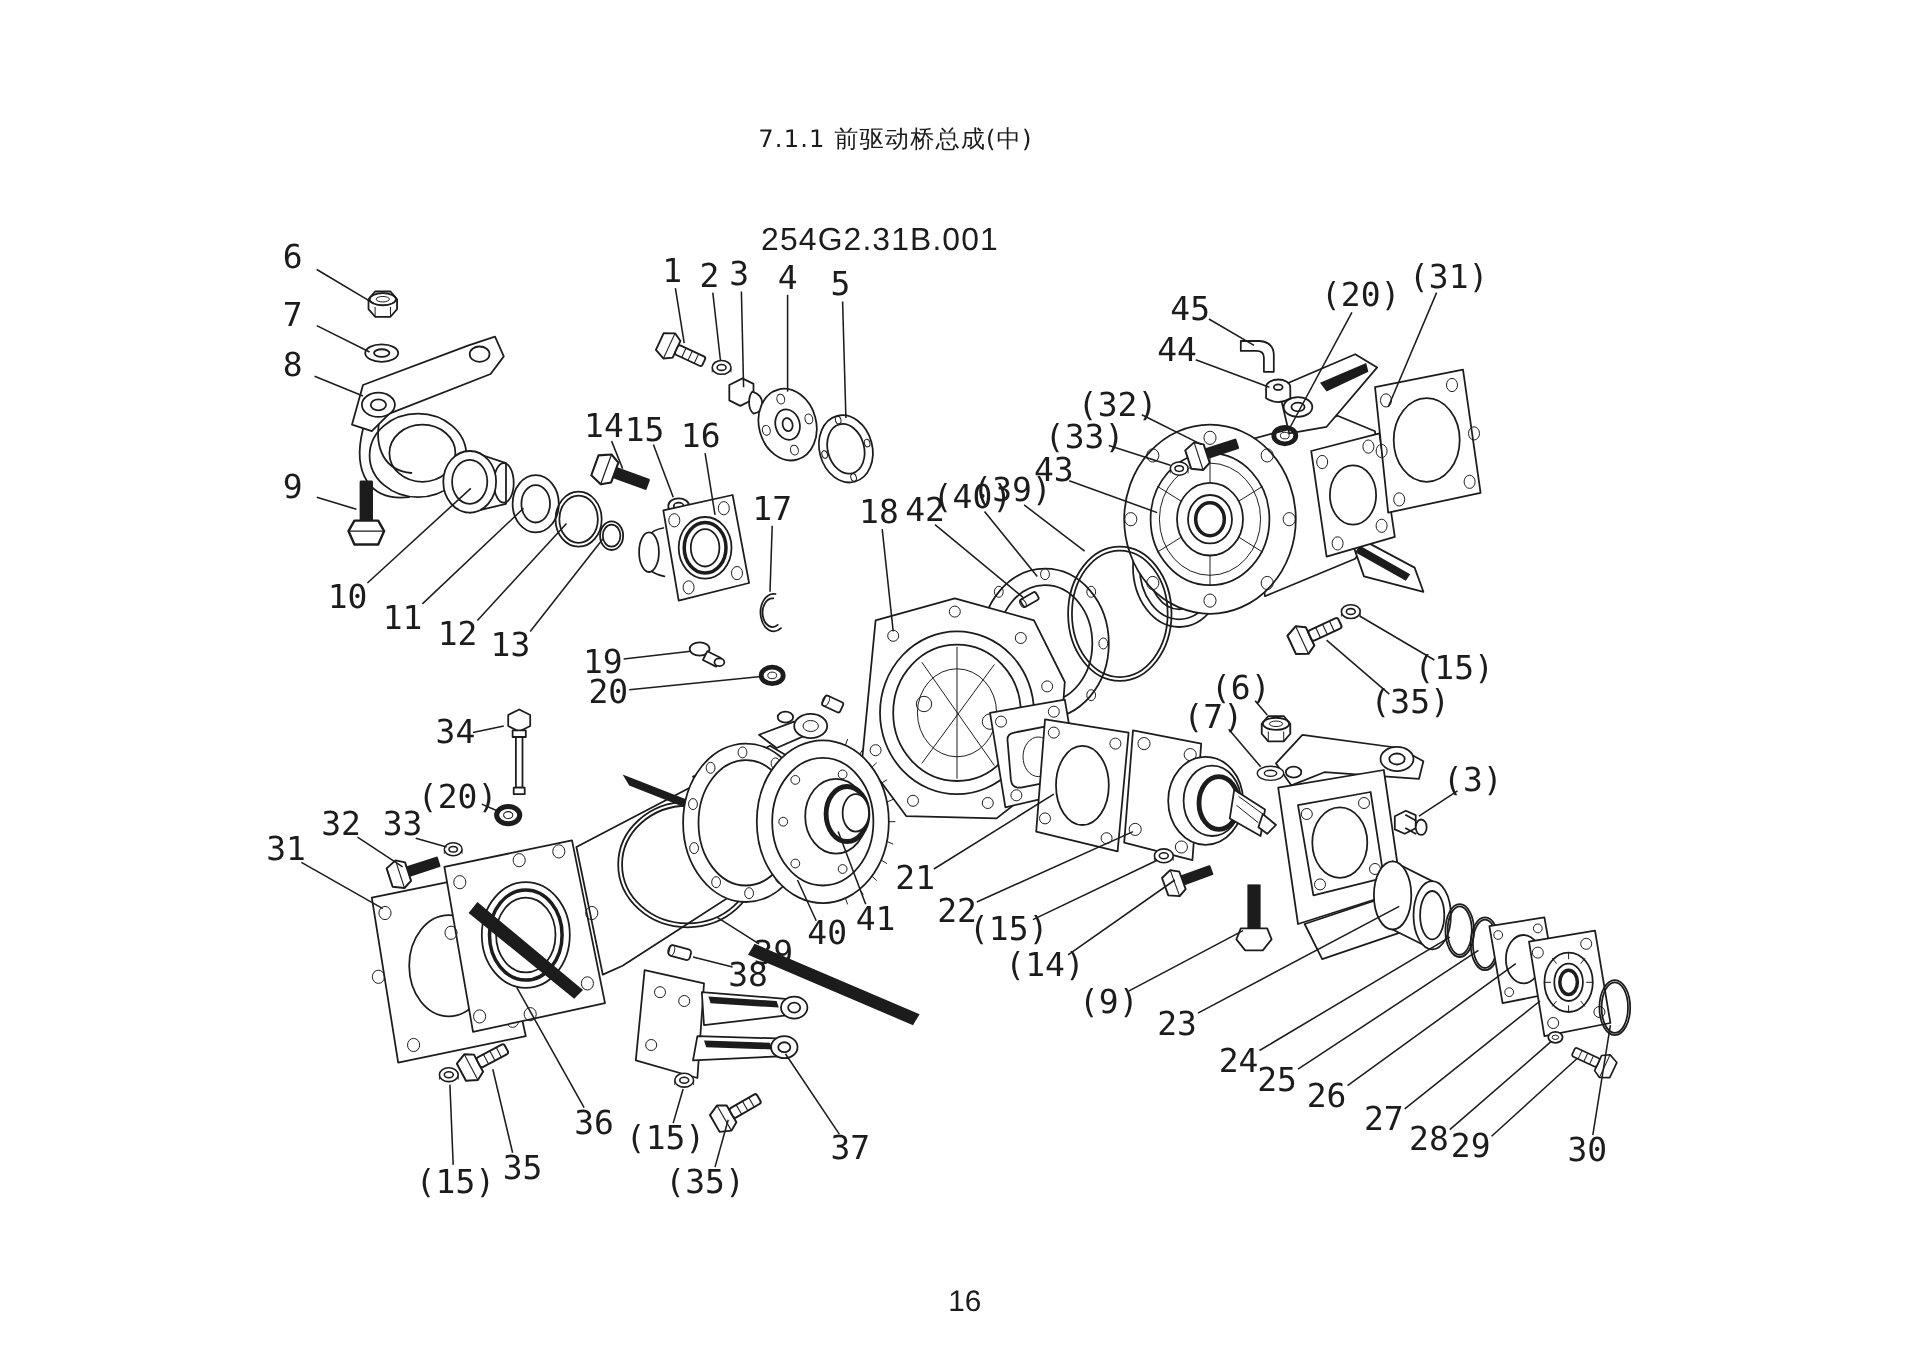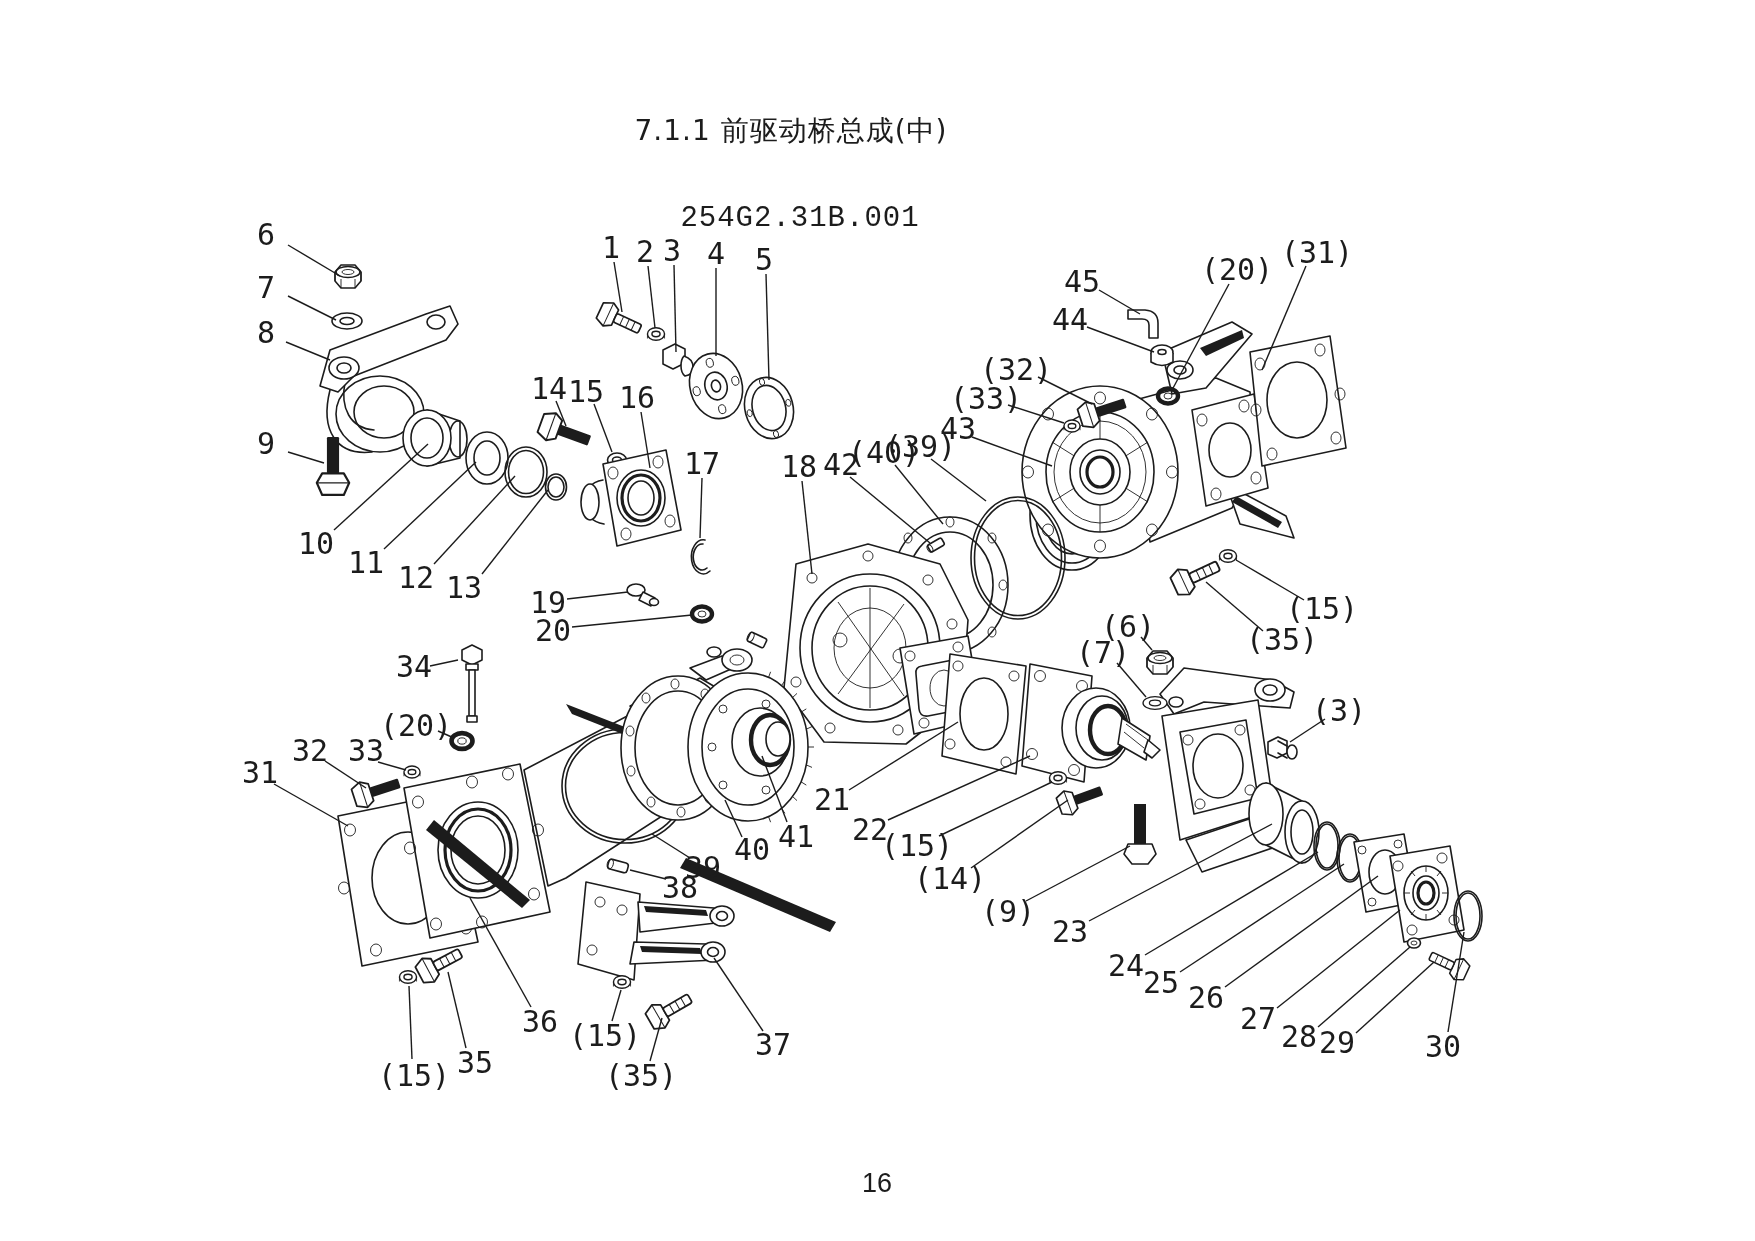--- a/index.html
+++ b/index.html
@@ -1,25 +1,25 @@
 <!DOCTYPE html>
 <html style="--ink: #1c1c1c; --paper: #ffffff;"><head>
 <meta charset="utf-8">
 <style>
   :root { --ink:#1c1c1c; --paper:#ffffff; }
   html,body { margin:0; padding:0; background:var(--paper); }
   .canvas { position:relative; width:1755px; height:1241px; background:var(--paper);
             overflow:hidden; font-family:"DejaVu Sans", sans-serif; color:var(--ink); }
   .canvas svg { position:absolute; left:0; top:0; }
-  .title-zh { position:absolute; left:791px; top:112px; transform:translateX(-50%);
-              font-size:28px; letter-spacing:1px; white-space:nowrap; }
+  .title-zh { position:absolute; left:814px; top:112px; transform:translateX(-50%);
+              font-size:22px; letter-spacing:1px; white-space:nowrap; }
   .title-en { position:absolute; left:810px; top:156px; transform:translateX(-50%);
               font-size:37px; letter-spacing:1px; white-space:nowrap; }
   .part-number { position:absolute; left:800px; top:202px; transform:translateX(-50%);
-              font-family:Liberation Mono, monospace; font-size:29px; letter-spacing:1px; white-space:nowrap; }
+              font-family:Liberation Sans, sans-serif; font-size:29px; letter-spacing:1px; white-space:nowrap; }
   .page-number { position:absolute; left:877px; top:1168px; transform:translateX(-50%);
               font-family:"Liberation Sans", sans-serif; font-size:27px; }
   
   .p { fill:#fff; stroke:var(--ink); stroke-width:1.6; stroke-linejoin:round; }
   .l { fill:none; stroke:var(--ink); stroke-width:1.6; stroke-linejoin:round; stroke-linecap:round; }
   .thin { fill:none; stroke:var(--ink); stroke-width:0.9; }
   .d { fill:var(--ink); stroke:none; }
   .sw3 { fill:none; stroke:var(--ink); stroke-width:3.2; }
   .sw4 { fill:none; stroke:var(--ink); stroke-width:4.4; }
   .leader { stroke:var(--ink); stroke-width:1.4; }

